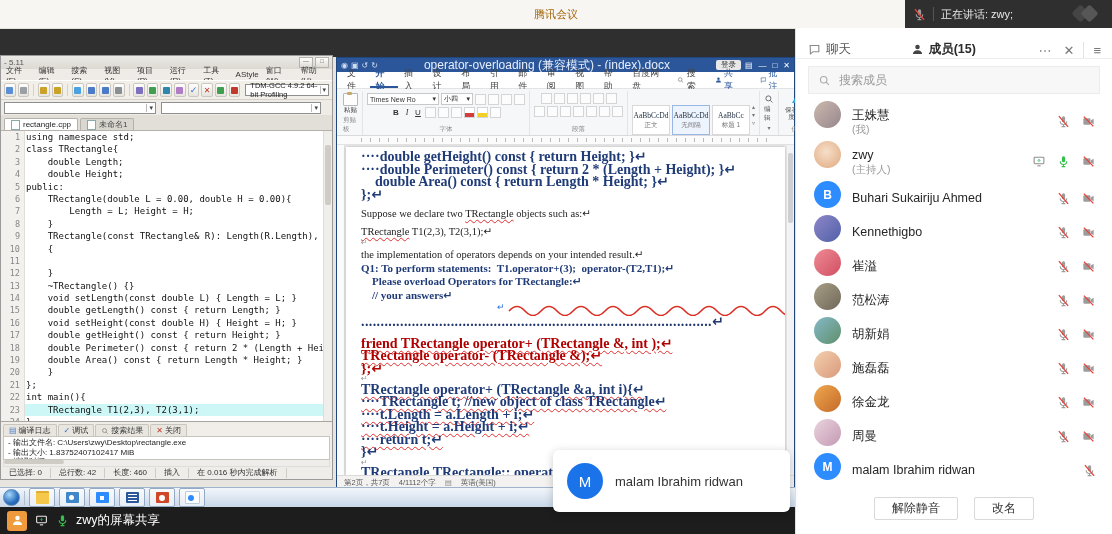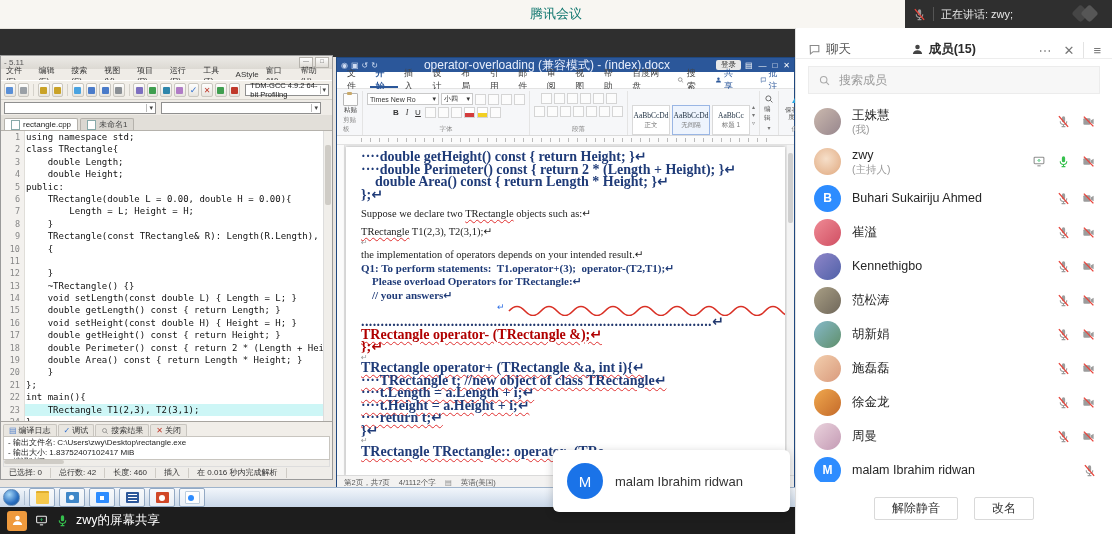--- a/index.html
+++ b/index.html
@@ -1,20 +1,20 @@
 <!DOCTYPE html>
 <html><head>
 <meta charset="utf-8">
 <style>
   html,body{margin:0;padding:0;background:#888;}
   #app{position:relative;width:1112px;height:534px;background:#f6f4f0;font-family:"Liberation Sans",sans-serif;overflow:hidden;}
   .abs{position:absolute;}
   
   #topbar{left:0;top:0;width:1112px;height:28px;background:#f8f6f2;border-bottom:1px solid #e6e3dd;display:flex;align-items:center;justify-content:center;z-index:4;}
-  #topbar .t{font-size:13px;color:#0f766e;}
+  #topbar .t{font-size:11px;color:#a16207;}
   #speakbar{left:905px;top:0;width:207px;height:28px;background:#2f2f2f;display:flex;align-items:center;gap:7px;padding:0 8px;box-sizing:border-box;z-index:9;}
   #speakbar .txt{color:#e8e8e8;font-size:11px;}
   #speakbar .vd{width:1px;height:14px;background:#555;}
   #speakbar .logo{margin-left:auto;position:relative;width:34px;height:20px;opacity:.85;}
   #speakbar .logo i{position:absolute;width:13px;height:13px;border-radius:3px;transform:rotate(45deg);}
   #speakbar .logo i.a{left:4px;top:3px;background:#4a4a4a;}
   #speakbar .logo i.b{left:13px;top:3px;background:#5d5d5d;}
   #darkstrip{left:0;top:28px;width:795px;height:29px;background:#2f2f2f;z-index:1;}
   #desktop{left:0;top:57px;width:795px;height:430px;background:#e8e4df;z-index:1;}
   
@@ -128,21 +128,21 @@
   .ptab{display:flex;align-items:center;gap:5px;}
   .ptab.chat{color:#555;margin-left:4px;}
   .ptab.mem{font-weight:bold;color:#2a2a2a;}
   .sp{flex:1;}
   .hic{color:#777;font-size:13px;padding:0 3px;}
   .vdiv{width:1px;height:16px;background:#e3e3e3;}
   .psearch{margin:7px 12px 5px;height:26px;background:#f7f7f7;border:1px solid #ececec;border-radius:0;display:flex;align-items:center;gap:6px;padding:0 9px;}
   .psearch input{border:none;outline:none;background:transparent;font-size:12px;color:#333;width:100%;font-family:"Liberation Sans",sans-serif;}
   .psearch input::placeholder{color:#9b9b9b;}
   .plist{flex:1;overflow:hidden;padding-top:2px;}
-  .mrow{display:flex;align-items:center;height:34px;padding:0 16px 0 18px;gap:11px;}
+  .mrow{display:flex;height:34px;padding:0 16px 0 18px;gap:11px;}
   .mrow.tall{height:40px;}
   .av{width:27px;height:27px;border-radius:50%;flex:none;display:flex;align-items:center;justify-content:center;color:#fff;font-size:12px;font-weight:bold;}
   .g0{background:linear-gradient(135deg,#cbb9ae,#97868d);} .g1{background:radial-gradient(circle at 45% 40%,#f6dfc9,#e0a87e);}
   .g2{background:#2d8cff;} .g3{background:linear-gradient(135deg,#8f86c9,#5061a8);} .g4{background:linear-gradient(135deg,#ef8b95,#d04f63);}
   .g5{background:linear-gradient(135deg,#a99f85,#6f675a);} .g6{background:linear-gradient(135deg,#86b9c9,#5f8f6a);}
   .g7{background:linear-gradient(135deg,#f3cfae,#d99a7c);} .g8{background:linear-gradient(135deg,#f0a84e,#c46a2a);}
   .g9{background:linear-gradient(135deg,#ead3dd,#c49ab4);} .g10{background:#2d8cff;}
   .mtxt{display:flex;flex-direction:column;justify-content:center;min-width:0;}
   .mname{font-size:12.5px;color:#262626;line-height:15px;white-space:nowrap;}
   .msub{font-size:10.5px;color:#9a9a9a;line-height:12px;}
@@ -596,20 +596,21 @@
         <div class="dl q">Q1: To perform statements:  T1.operator+(3);  operator-(T2,T1);↵</div>
         <div class="dl q">    Please overload Operators for TRectangle:↵</div>
         <div class="dl q">    // your answers↵</div>
         <div class="sqrow">
           <span class="bm">↵</span>
           <svg style="position:absolute;left:146px;top:1px" width="330" height="13">
               <path d="M2 8 q8 -9 16 0 t16 0 t16 0 t16 0 t16 0 t16 0 t16 0 t16 0 t16 0 t16 0 t16 0 t16 0 t16 0 t16 0 t16 0 t16 0 t16 0 t16 0 t16 0 t16 0" stroke="#d93025" stroke-width="1.6" fill="none"></path>
             </svg>
         </div>
         <div class="dl dots">..........................................................................................↵</div>
+        <div class="dl red wv" style="margin-top:9px">friend TRectangle operator+ (TRectangle &amp;, int );↵</div>
         <div class="dl red wv">TRectangle operator- (TRectangle &amp;);↵</div>
         <div class="dl red">};↵</div>
         <div class="dl mark">↵</div>
         <div class="dl wv">TRectangle operator+ (TRectangle &amp;a, int i){↵</div>
         <div class="dl wv">····TRectangle t; //new object of class TRectangle↵</div>
         <div class="dl wv">····t.Length = a.Length + i;↵</div>
         <div class="dl wv">····t.Height = a.Height + i;↵</div>
         <div class="dl wv">····return t;↵</div>
         <div class="dl">}↵</div>
         <div class="dl mark">↵</div>
@@ -739,37 +740,37 @@
         <span class="micons">
             <svg class="ic13">
               <use href="#s-micoff"></use>
             </svg>
             <svg class="ic15">
               <use href="#s-camoff"></use>
             </svg>
           </span>
       </div>
       <div class="mrow">
+        <span class="av g3"></span>
+        <span class="mtxt">
+            <span class="mname">Kennethigbo</span>
+          </span>
+        <span class="micons">
+            <svg class="ic13">
+              <use href="#s-micoff"></use>
+            </svg>
+            <svg class="ic15">
+              <use href="#s-camoff"></use>
+            </svg>
+          </span>
+      </div>
+      <div class="mrow">
         <span class="av g4"></span>
         <span class="mtxt">
             <span class="mname">崔溢</span>
-          </span>
-        <span class="micons">
-            <svg class="ic13">
-              <use href="#s-micoff"></use>
-            </svg>
-            <svg class="ic15">
-              <use href="#s-camoff"></use>
-            </svg>
-          </span>
-      </div>
-      <div class="mrow">
-        <span class="av g3"></span>
-        <span class="mtxt">
-            <span class="mname">Kennethigbo</span>
           </span>
         <span class="micons">
             <svg class="ic13">
               <use href="#s-micoff"></use>
             </svg>
             <svg class="ic15">
               <use href="#s-camoff"></use>
             </svg>
           </span>
       </div>

